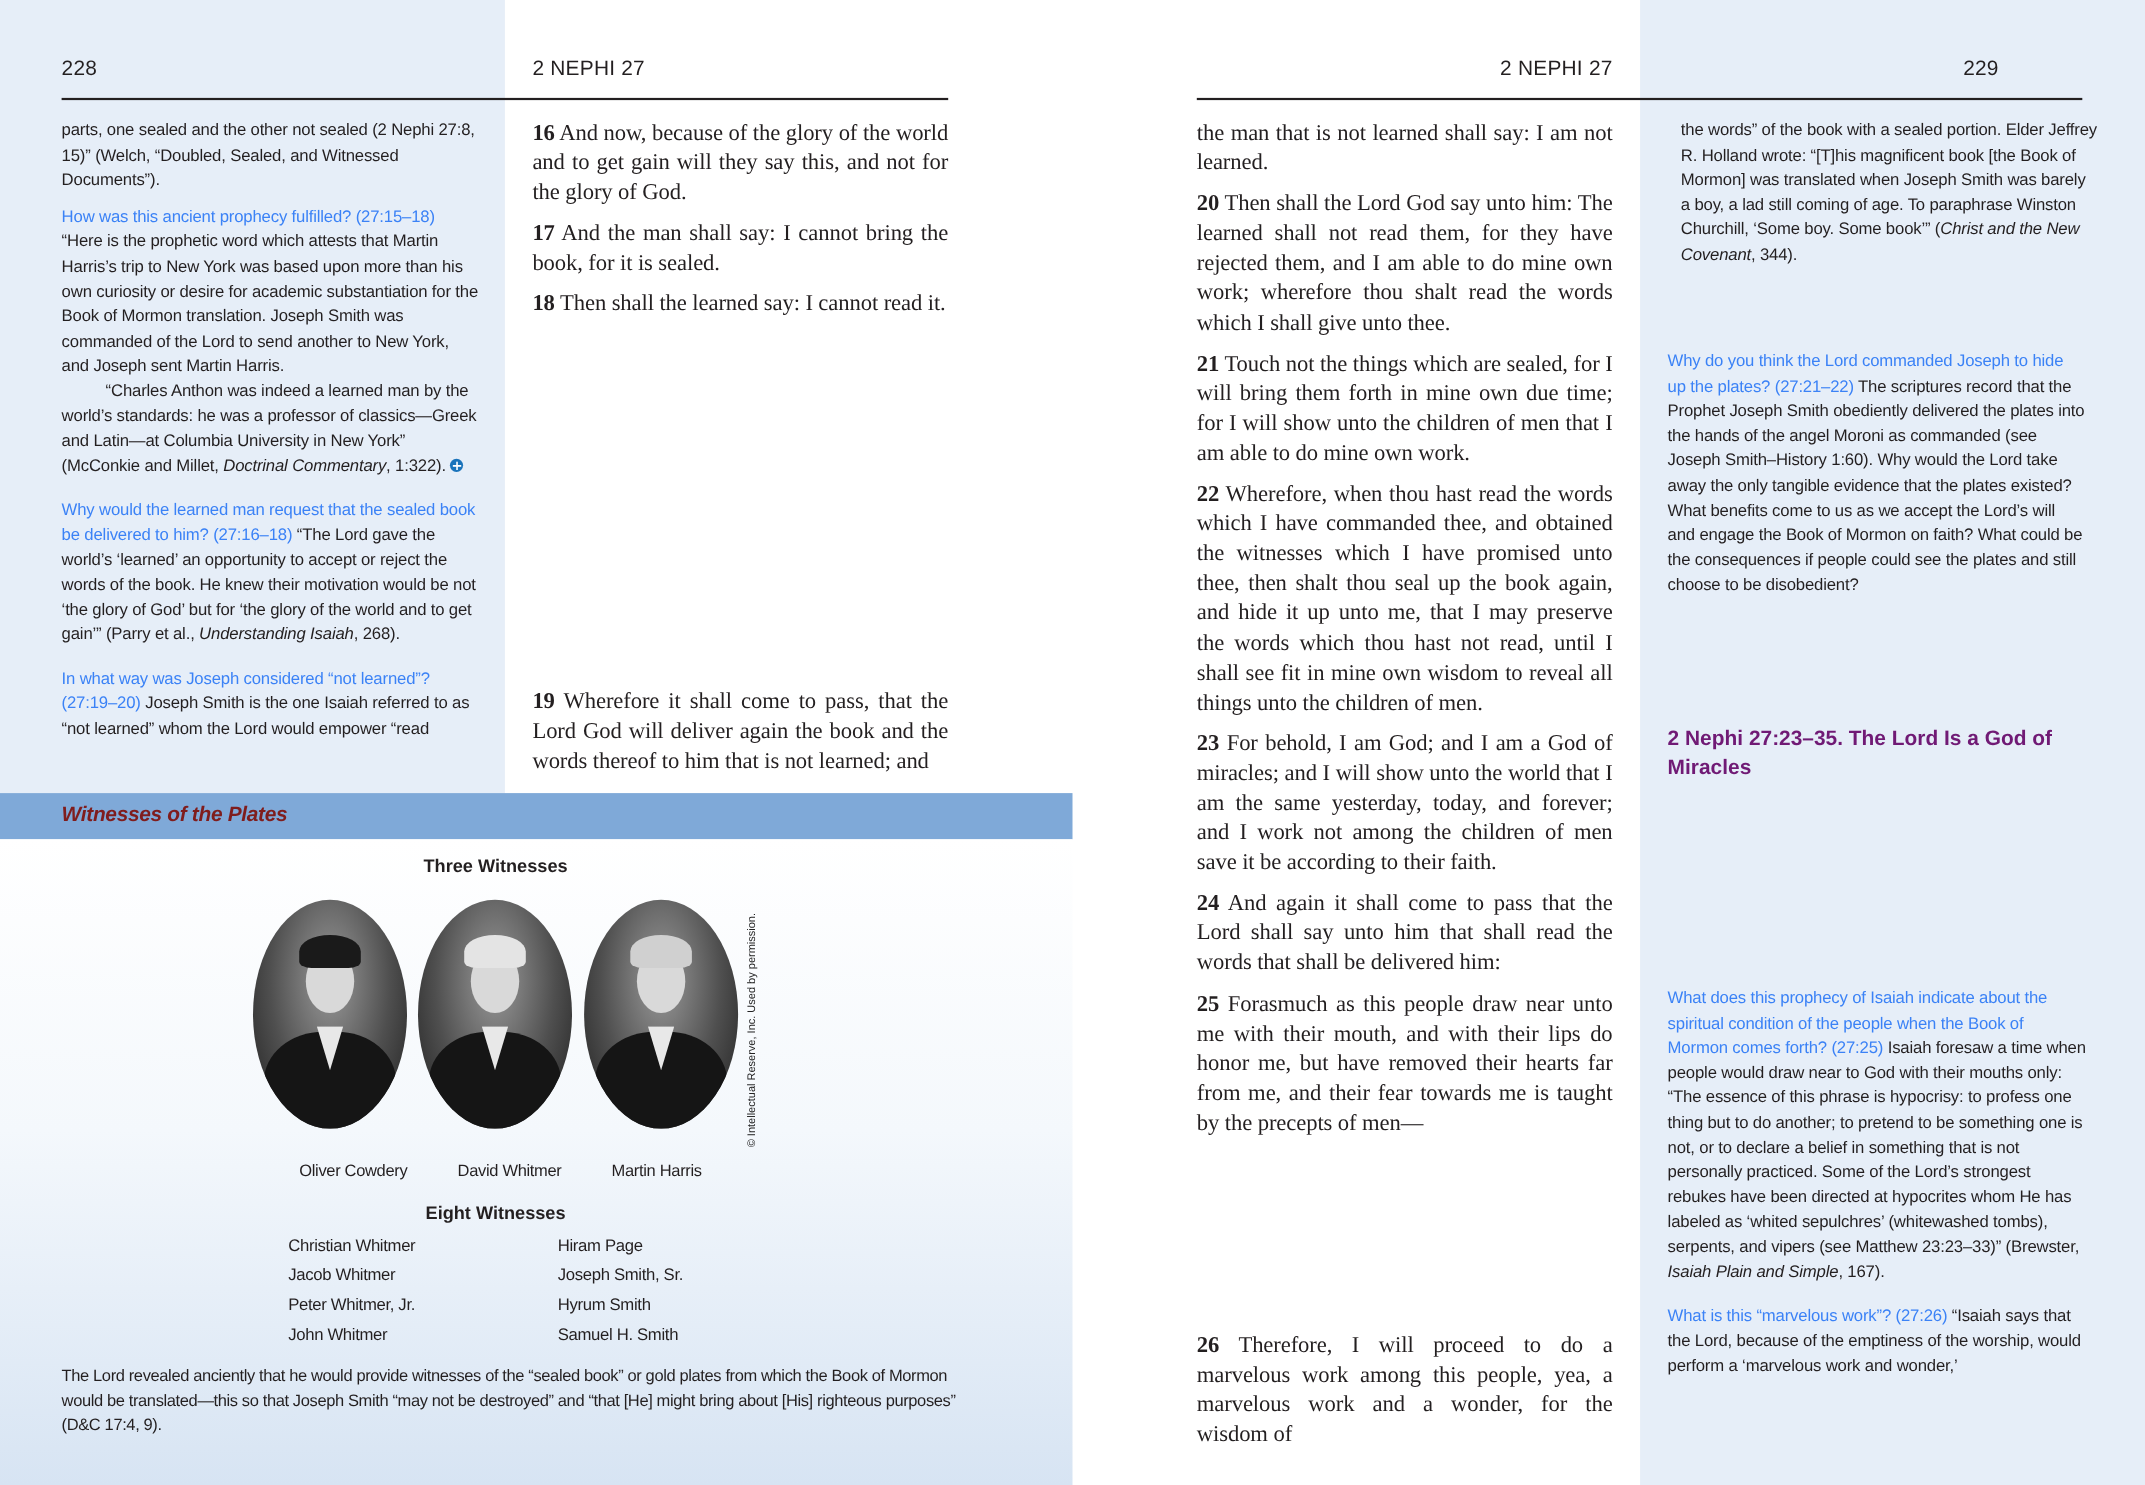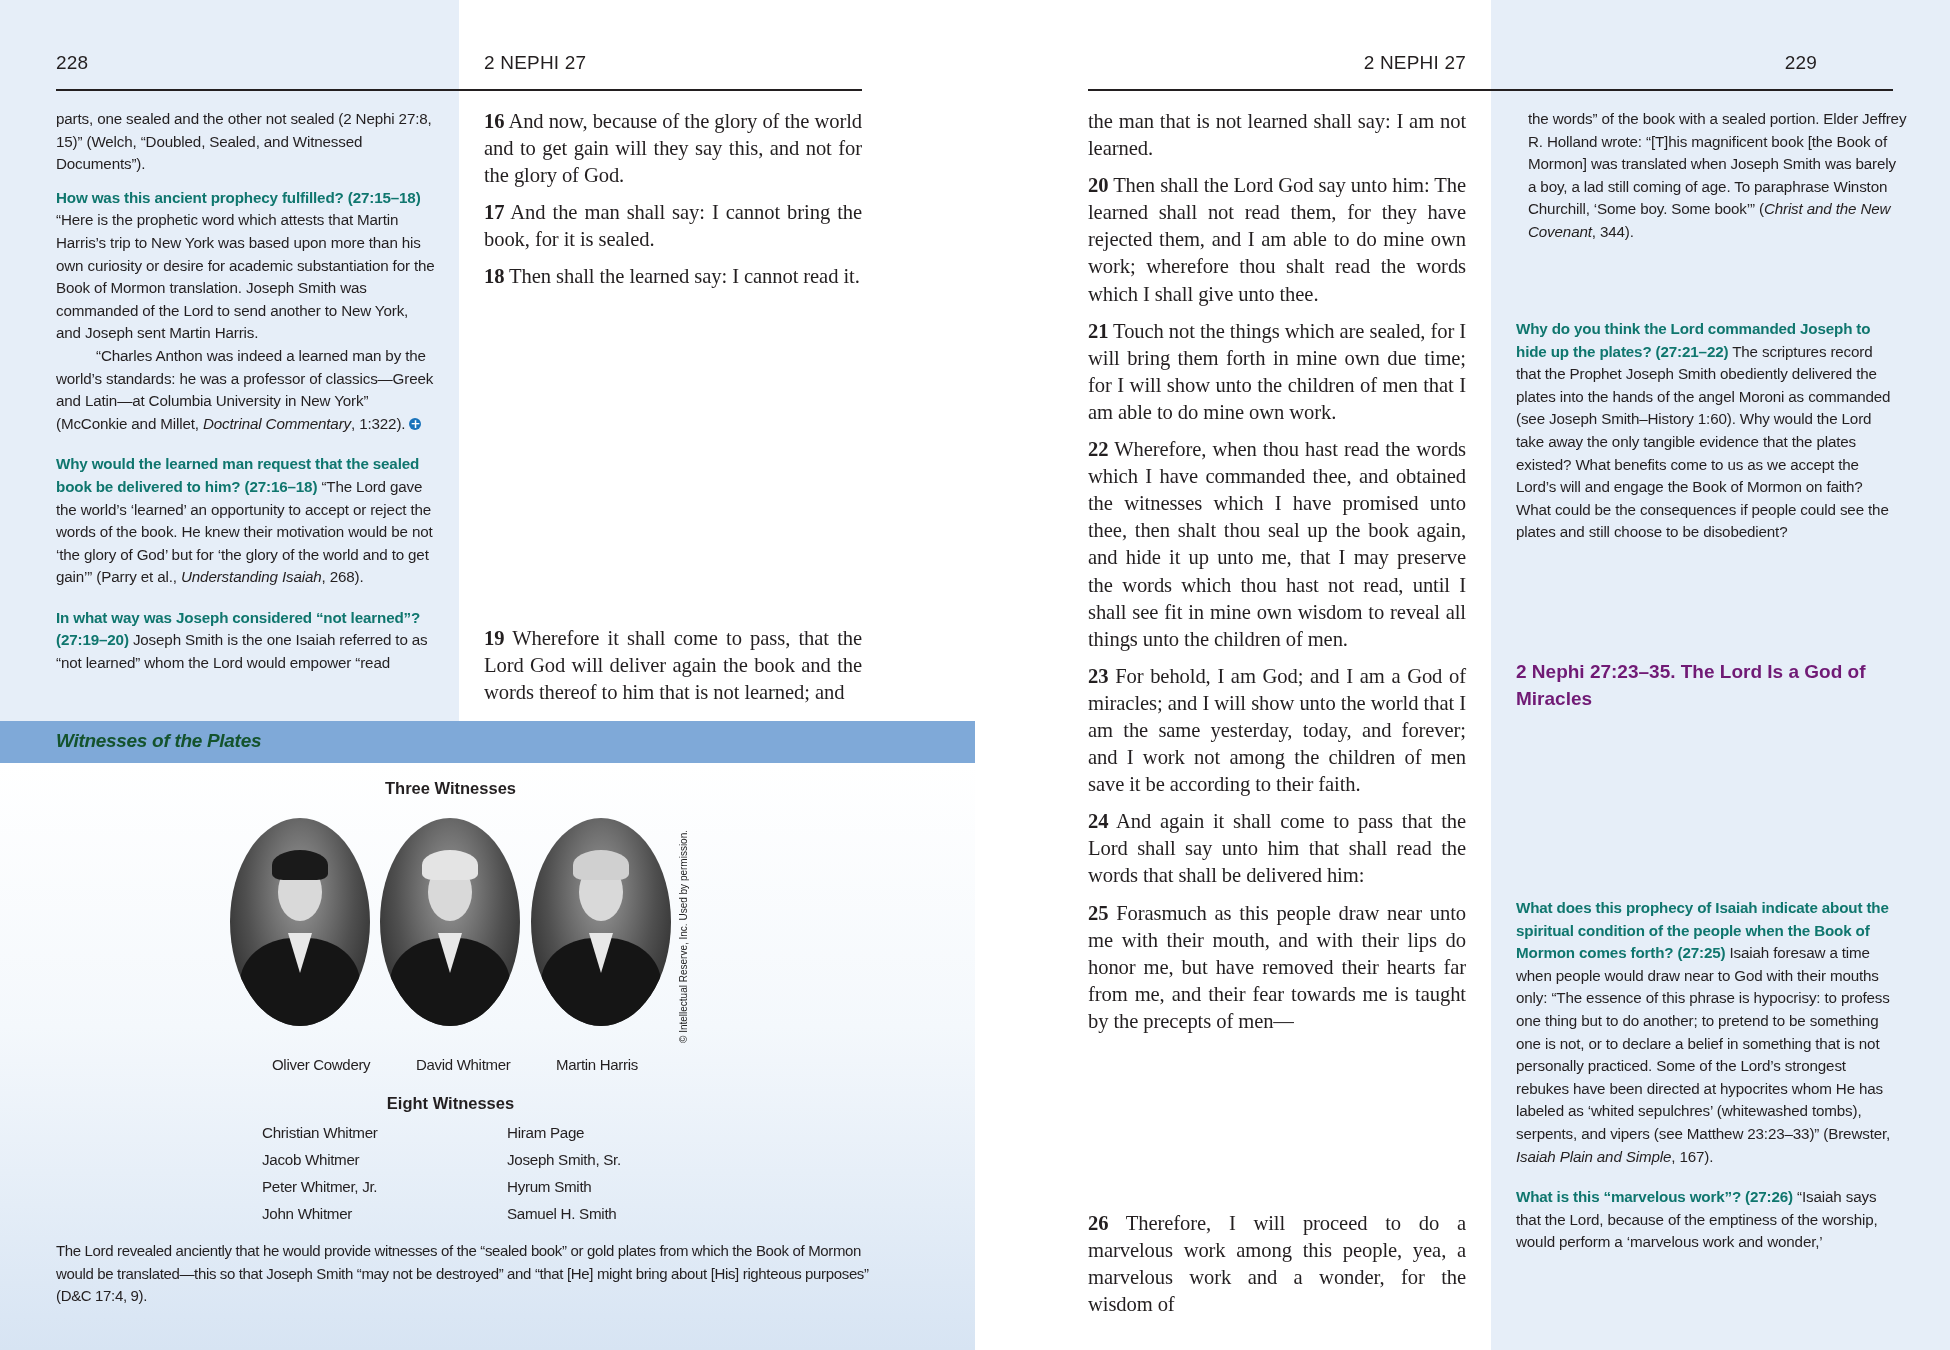--- a/index.html
+++ b/index.html
@@ -6,29 +6,29 @@
   body { width:1950px; height:1350px; position:relative; background:#ffffff; overflow:hidden; color:#231f20; }
   .abs { position:absolute; }
   .sans { font-family:"Liberation Sans", "DejaVu Sans", sans-serif; }
   .serif { font-family:"Liberation Serif", "DejaVu Serif", serif; }
   .panel-left { left:0; top:0; width:459px; height:721px; background:#e6eef8; }
   .panel-right { left:1491px; top:0; width:459px; height:1350px; background:#e6eef8; }
   .rule { height:1.6px; background:#231f20; top:89px; }
   .runhead { top:52px; font-size:19px; letter-spacing:0.2px; }
   .note { font-size:15.2px; line-height:22.6px; letter-spacing:-0.15px; }
   .note p { margin:0 0 11px 0; }
-  .note .q { color:#0f766e; font-weight:bold; }
+  .note .q { color:#3b82f6; font-weight:normal; }
   .note .indent { display:inline-block; width:40px; }
   .note i { font-style:italic; }
   .verse { font-size:20.6px; line-height:27.1px; text-align:justify; letter-spacing:-0.1px; }
   .verse p { margin:0 0 10px 0; }
   .verse .vn { font-weight:bold; }
   .plus-icon { display:inline-block; width:12px; height:12px; border-radius:50%; background:#1a73bb; color:#fff; font-size:12px; line-height:12px; text-align:center; font-weight:bold; vertical-align:1px; font-family:"DejaVu Sans", sans-serif; }
   .banner { left:0; top:721px; width:975px; height:42px; background:#7fa9d8; }
-  .banner-title { position:absolute; left:56px; top:9px; color:#14532d; font-style:italic; font-weight:bold; font-size:19px; letter-spacing:-0.3px; }
+  .banner-title { position:absolute; left:56px; top:9px; color:#7f1d1d; font-style:italic; font-weight:bold; font-size:19px; letter-spacing:-0.3px; }
   .wbox { left:0; top:763px; width:975px; height:587px; background:linear-gradient(to bottom, #ffffff 0%, #f4f8fc 45%, #d7e4f3 100%); }
   .wbox .h { position:absolute; width:975px; left:-37px; text-align:center; font-weight:bold; font-size:16.5px; }
   .portrait { position:absolute; width:140px; height:208px; border-radius:50%; background:radial-gradient(ellipse at 50% 35%, #9a9a9a 0%, #4f4f4f 55%, #1e1e1e 100%); overflow:hidden; }
   .portrait .face { position:absolute; left:48px; top:45px; width:44px; height:58px; border-radius:50%; background:#d9d9d9; }
   .portrait .hair { position:absolute; left:42px; top:32px; width:56px; height:30px; border-radius:50% 50% 20% 20%; }
   .portrait .body { position:absolute; left:10px; top:120px; width:120px; height:100px; border-radius:45% 45% 0 0; background:#151515; }
   .portrait .collar { position:absolute; left:58px; top:115px; width:24px; height:40px; background:#e8e8e8; clip-path:polygon(0 0,100% 0,50% 100%); }
   .wname { position:absolute; font-size:15px; letter-spacing:-0.3px; }
   .copyright { position:absolute; left:664px; top:1038px; transform:rotate(-90deg); transform-origin:0 0; font-size:10px; white-space:nowrap; color:#222; font-family:"Liberation Sans", sans-serif; }
   .eight { position:absolute; font-size:15.2px; line-height:27px; letter-spacing:-0.3px; }

